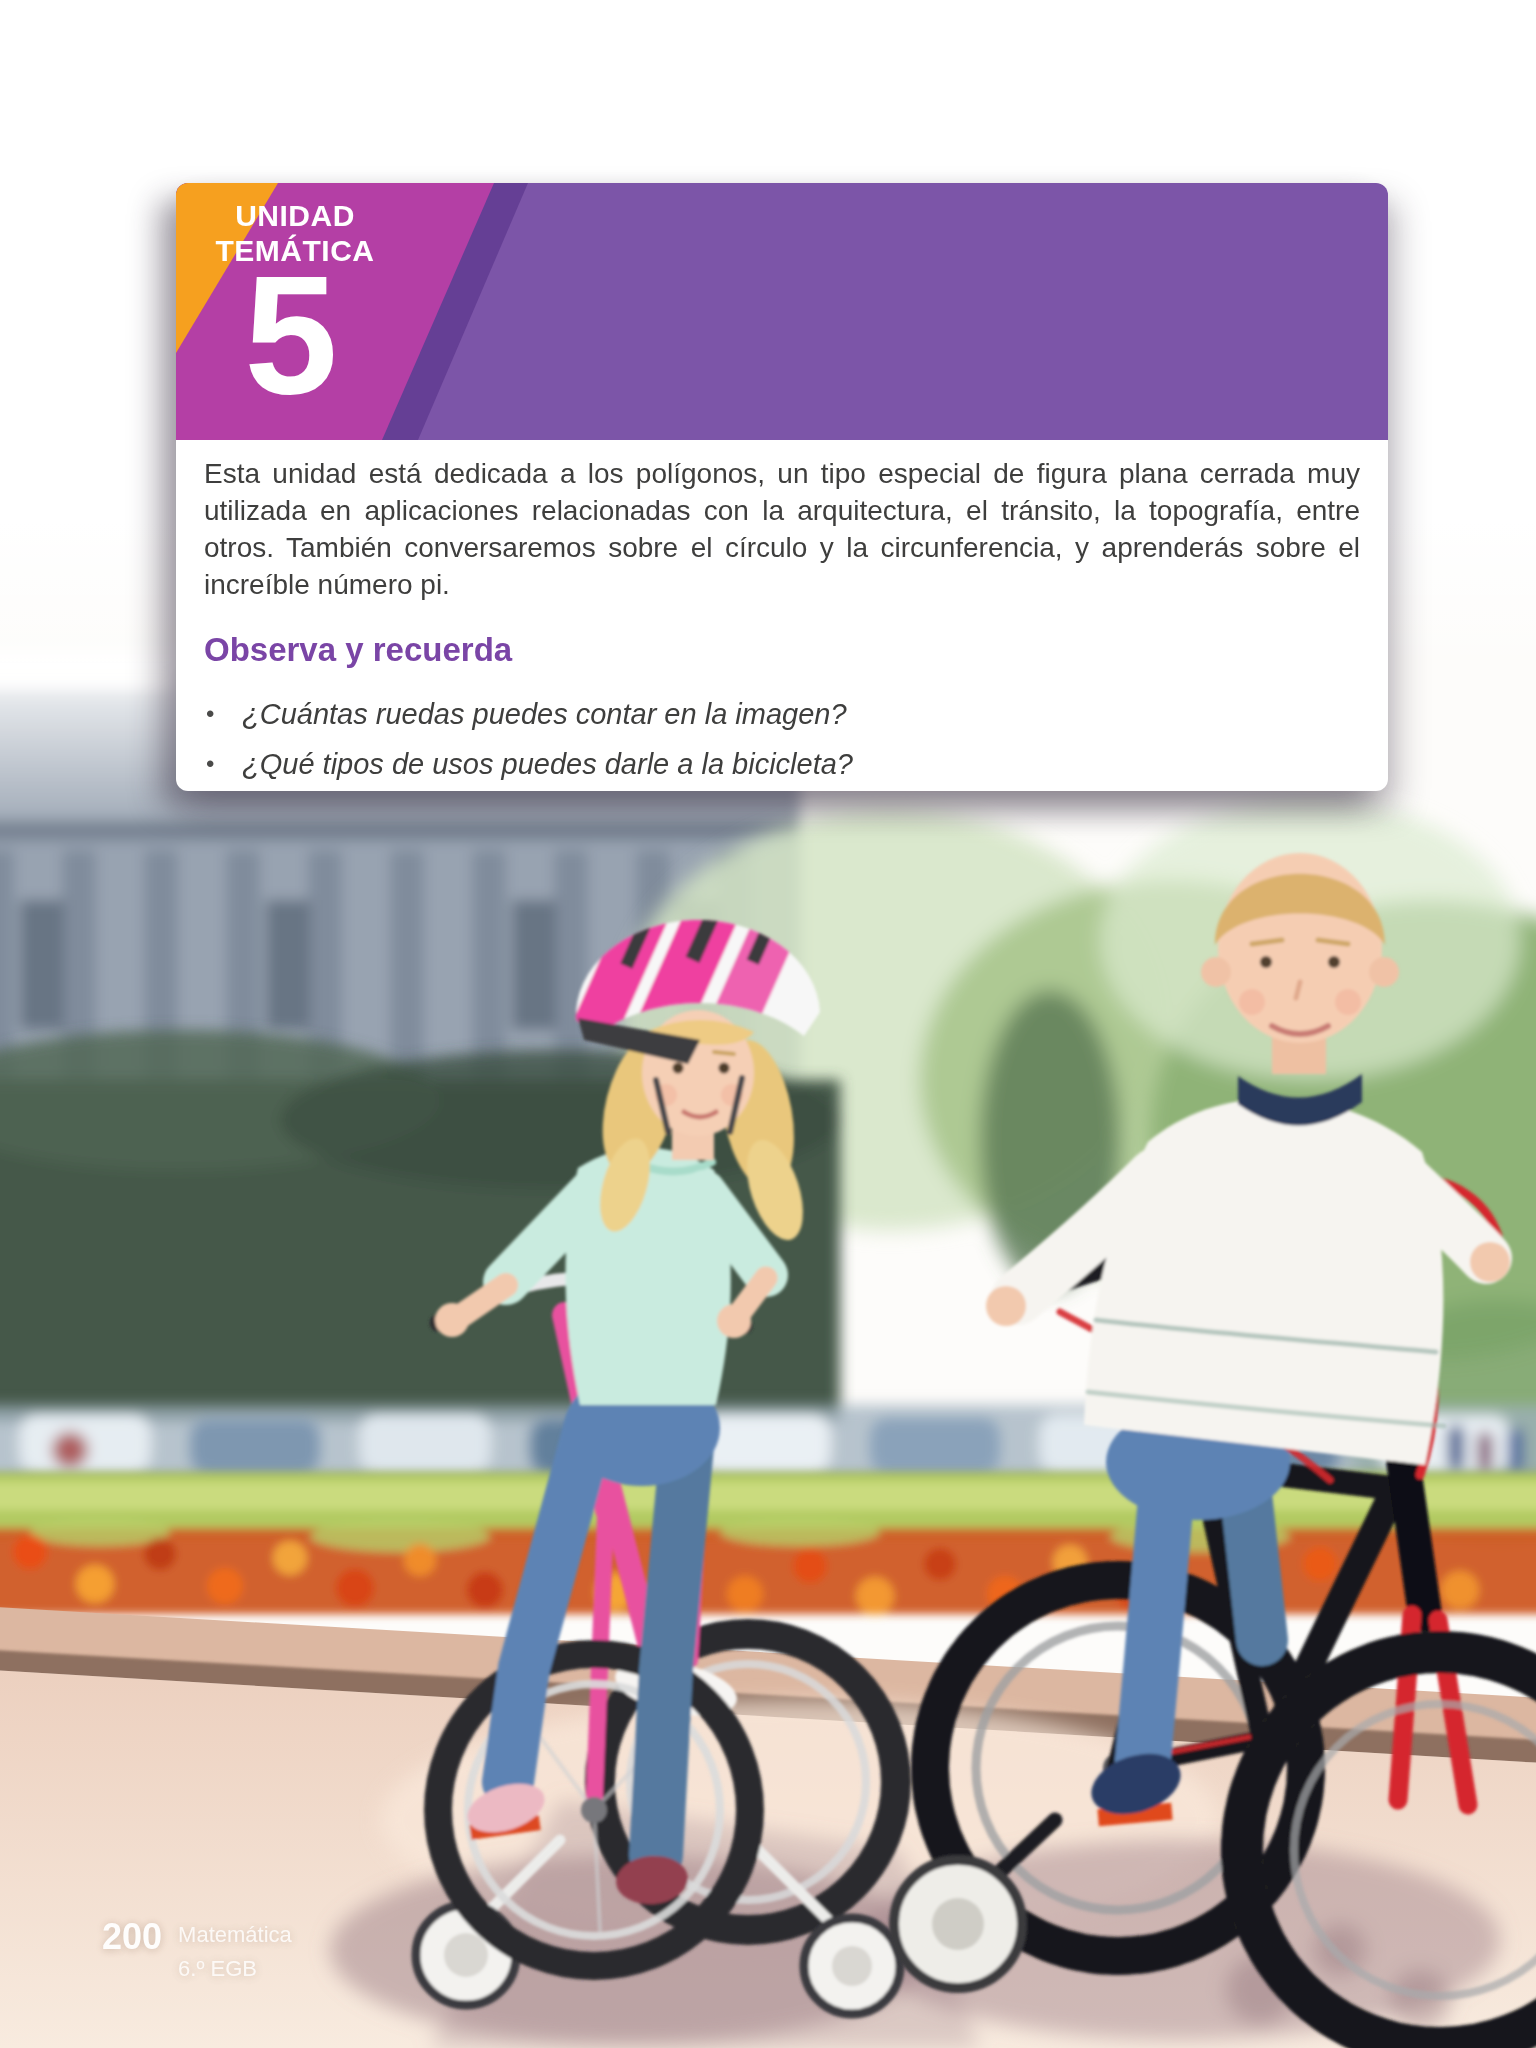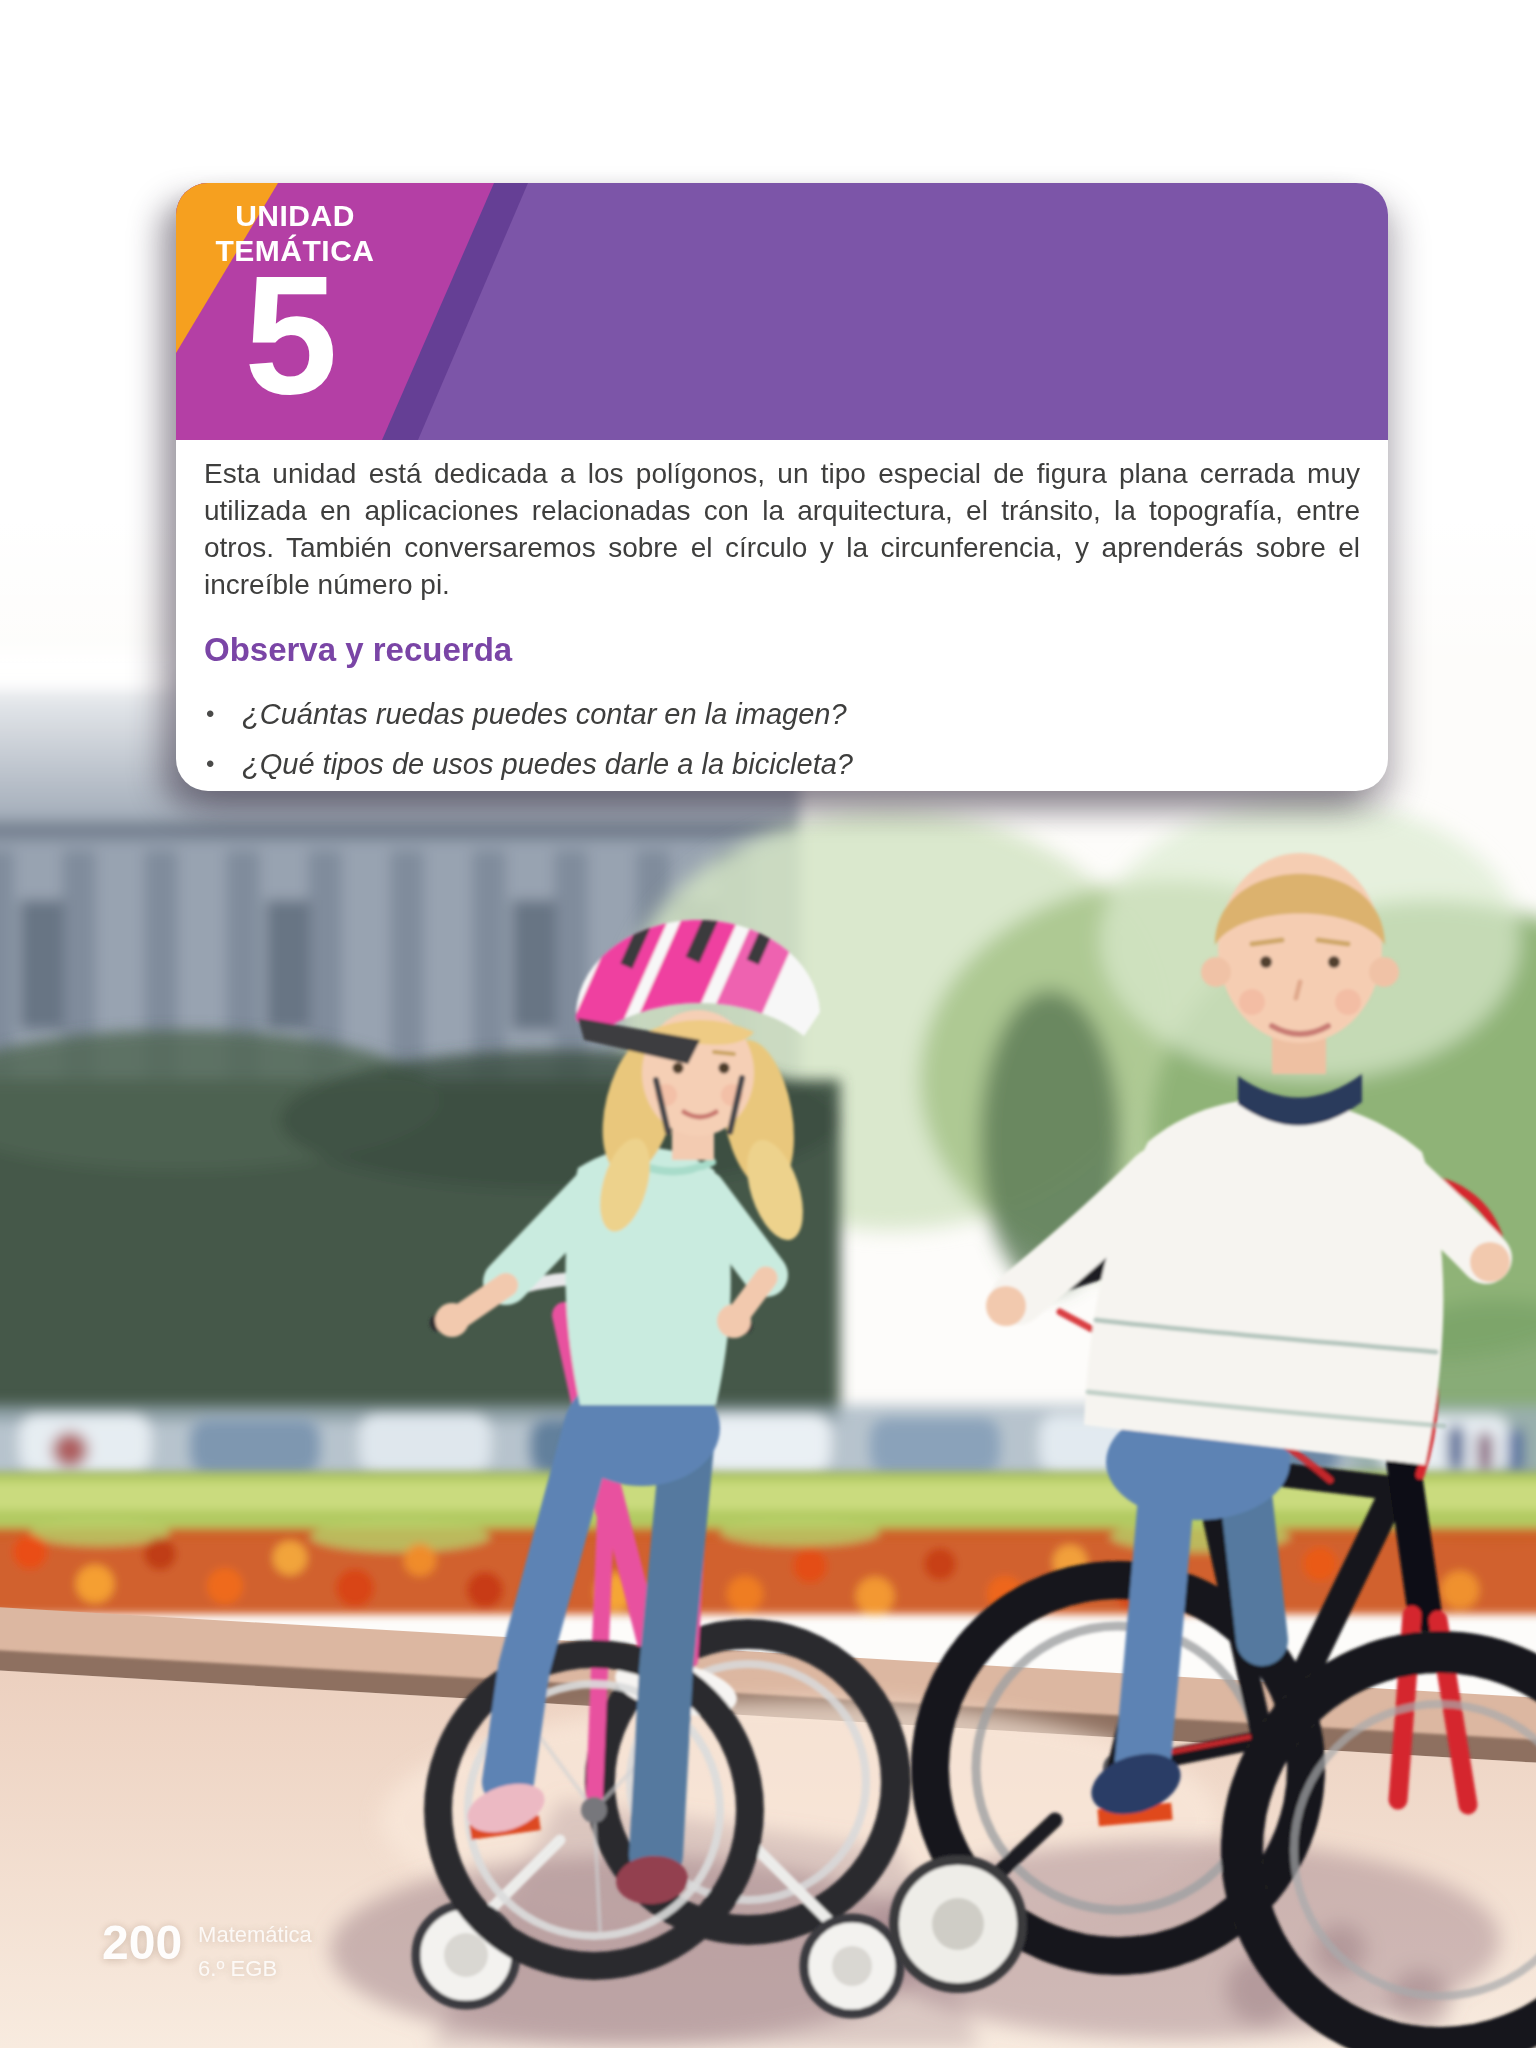--- a/index.html
+++ b/index.html
@@ -5,21 +5,21 @@
   html,body{margin:0;padding:0;background:#ffffff;}
   .page{position:relative;width:1536px;height:2048px;background:#ffffff;overflow:hidden;
         font-family:"Liberation Sans",sans-serif;}
 
   
   .photo{position:absolute;left:0;top:520px;width:1536px;height:1528px;}
   .photo svg{display:block;width:100%;height:100%;}
 
   
   .card{position:absolute;left:176px;top:183px;width:1212px;height:608px;background:#ffffff;
-        border-radius:32px;overflow:hidden;
+        border-radius:12px;overflow:hidden;
         box-shadow:-18px 16px 30px rgba(45,35,55,.40), 10px 18px 32px rgba(45,35,55,.28);}
   .banner{position:absolute;left:0;top:0;right:0;height:257px;
         background:var(--banner-purple,#7c55a8);}
   .badge-svg{position:absolute;left:0;top:0;}
   .badge-label{position:absolute;left:10px;top:15px;width:218px;text-align:center;color:#fff;
         font-size:30px;font-weight:bold;line-height:35px;letter-spacing:.5px;}
   .badge-number{position:absolute;left:6px;top:68px;width:218px;text-align:center;color:#fff;
         font-size:168px;font-weight:bold;line-height:1;}
   .banner-title{position:absolute;left:334px;top:99px;margin:0;color:#ffffff;
         font-size:60px;font-weight:400;letter-spacing:0;white-space:nowrap;}
@@ -30,21 +30,21 @@
         color:var(--heading-purple,#7a45a6);}
   .questions{list-style:none;margin:20px 0 0 0;padding:0;font-style:italic;
         font-size:29px;color:var(--body-text,#3e3e3d);}
   .questions li{position:relative;padding-left:38px;line-height:50px;}
   .questions li::before{content:"\2022";position:absolute;left:2px;top:0;
         font-style:normal;font-size:24px;color:#4a4a49;}
 
   
   .footer{position:absolute;left:102px;top:1918px;display:flex;gap:16px;align-items:flex-start;
         color:#ffffff;text-shadow:0 1px 8px rgba(120,90,70,.35);}
-  .page-number{font-size:48px;font-weight:bold;line-height:1.05;opacity:.95;text-align:center;}
+  .page-number{font-size:36px;font-weight:bold;line-height:1.05;opacity:.95;text-align:center;}
   .footer-caption{font-size:22px;line-height:34px;opacity:.78;}
 </style>
 </head>
 <body>
 
 <div class="page">
 
   <div class="photo" aria-label="Dos niños rubios montan bicicletas con ruedas de entrenamiento en una plaza: la niña con casco rosado y bicicleta rosada, el niño con bicicleta negra de detalles rojos; detrás hay un edificio clásico, árboles, autos estacionados y un arriate de flores anaranjadas.">
     <svg viewBox="0 0 1536 1528" preserveAspectRatio="none">
       <defs>

